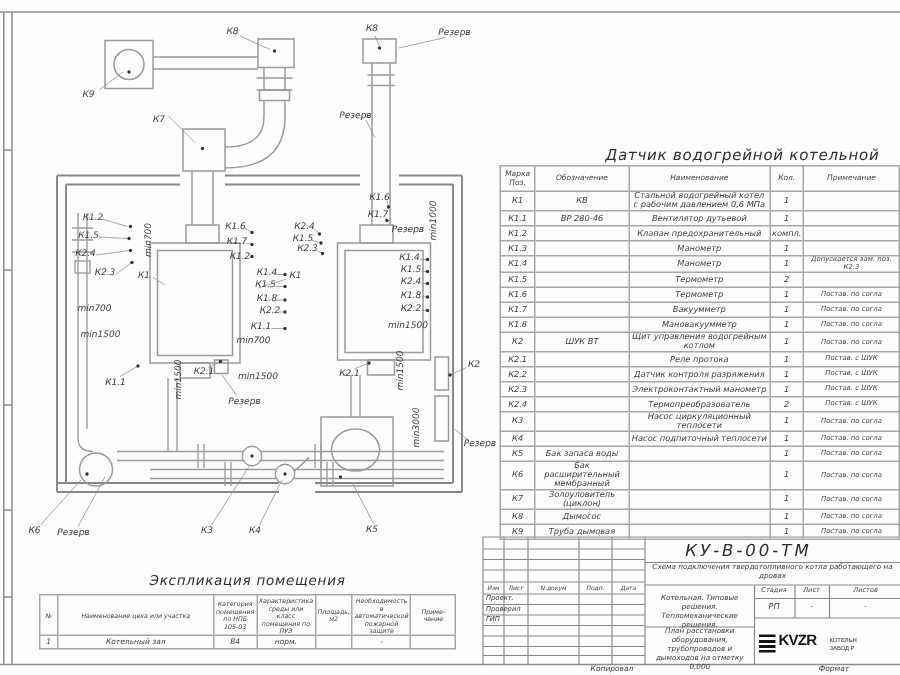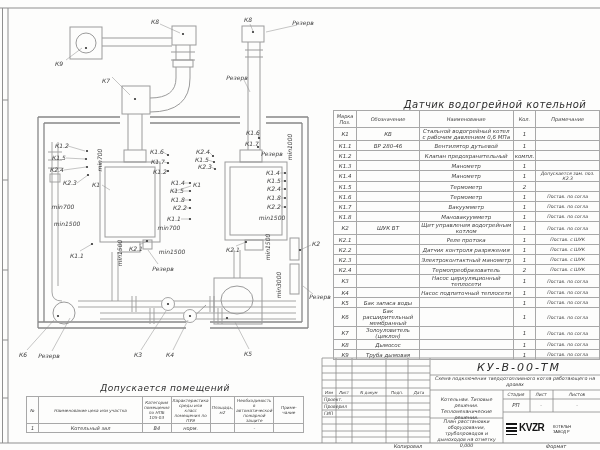--- a/index.html
+++ b/index.html
@@ -418,21 +418,21 @@
           <td>К9</td>
           <td>Труба дымовая</td>
           <td></td>
           <td>1</td>
           <td class="note">Постав. по согла</td>
         </tr>
       </tbody>
   </table>
 </div>
 
-<div class="big-title" style="left:165px;top:388px;font-size:9px;">Допускается помещений</div>
+<div class="big-title" style="left:165px;top:388px;font-size:9px;">Экспликация помещения</div>
 <div class="ctab" id="expl-table" style="left:26px;top:396px;">
   <table>
       <colgroup>
         <col style="width:12px">
         <col style="width:104px">
         <col style="width:22px">
         <col style="width:34px">
         <col style="width:22px">
         <col style="width:38px">
         <col style="width:30px">
@@ -455,21 +455,21 @@
           <td>В4</td>
           <td>норм.</td>
           <td></td>
           <td>-</td>
           <td></td>
         </tr>
       </tbody>
   </table>
 </div>
 
-<div class="docnum" style="left:519px;top:367px;">КУ-В-00-ТМ</div>
+<div class="docnum" style="left:499px;top:367px;">КУ-В-00-ТМ</div>
 <div class="tb-text" style="left:432px;top:376px;width:166px;">Схема подключения твердотопливного котла работающего на дровах</div>
 <div class="tb-text" style="left:431px;top:397px;width:71px;">Котельная. Типовые решения. Тепломеханические решения.</div>
 <div class="tb-text" style="left:431px;top:419px;width:71px;">План расстановки оборудования, трубопроводов и дымоходов на отметку 0,000</div>
 
 <div class="tb-small" style="left:516px;top:394px;">Стадия</div>
 <div class="tb-small" style="left:541px;top:394px;">Лист</div>
 <div class="tb-small" style="left:577px;top:394px;">Листов</div>
 <div class="tb-small" style="left:516px;top:405px;font-size:5.5px;">РП</div>
 <div class="tb-small" style="left:541px;top:405px;">-</div>
 <div class="tb-small" style="left:577px;top:405px;">-</div>

